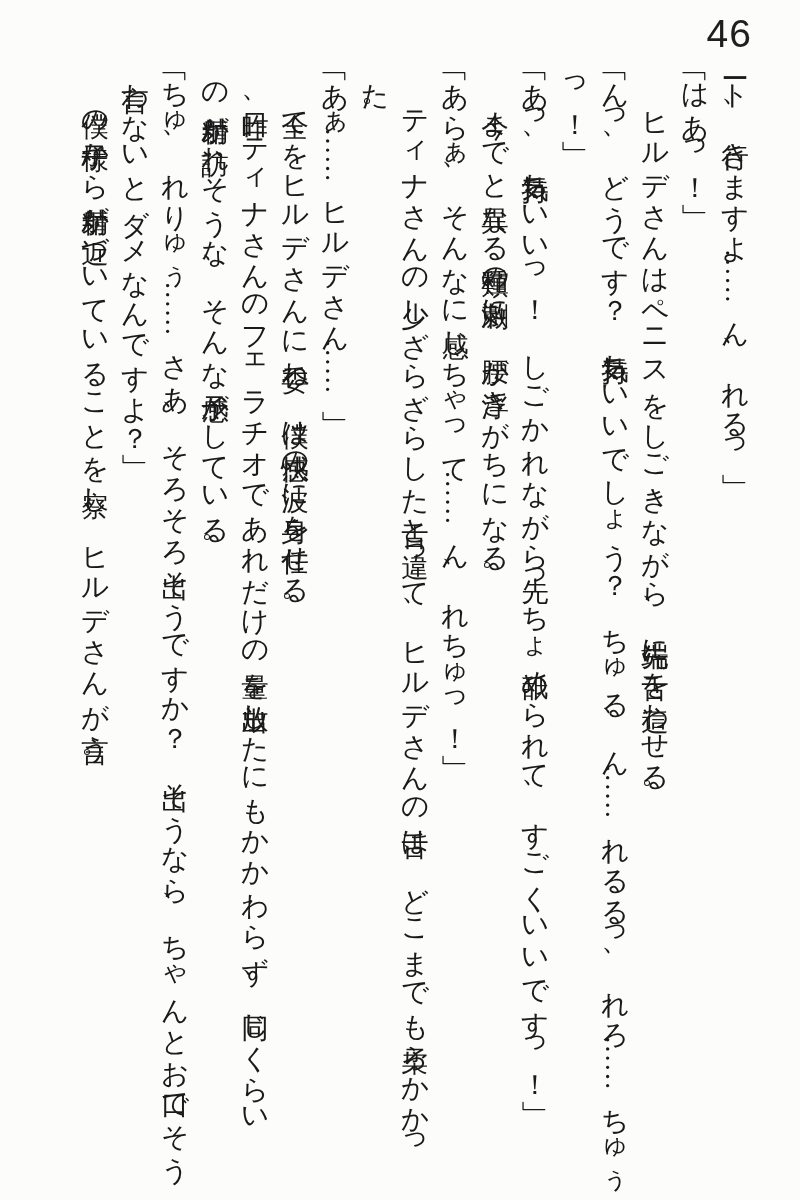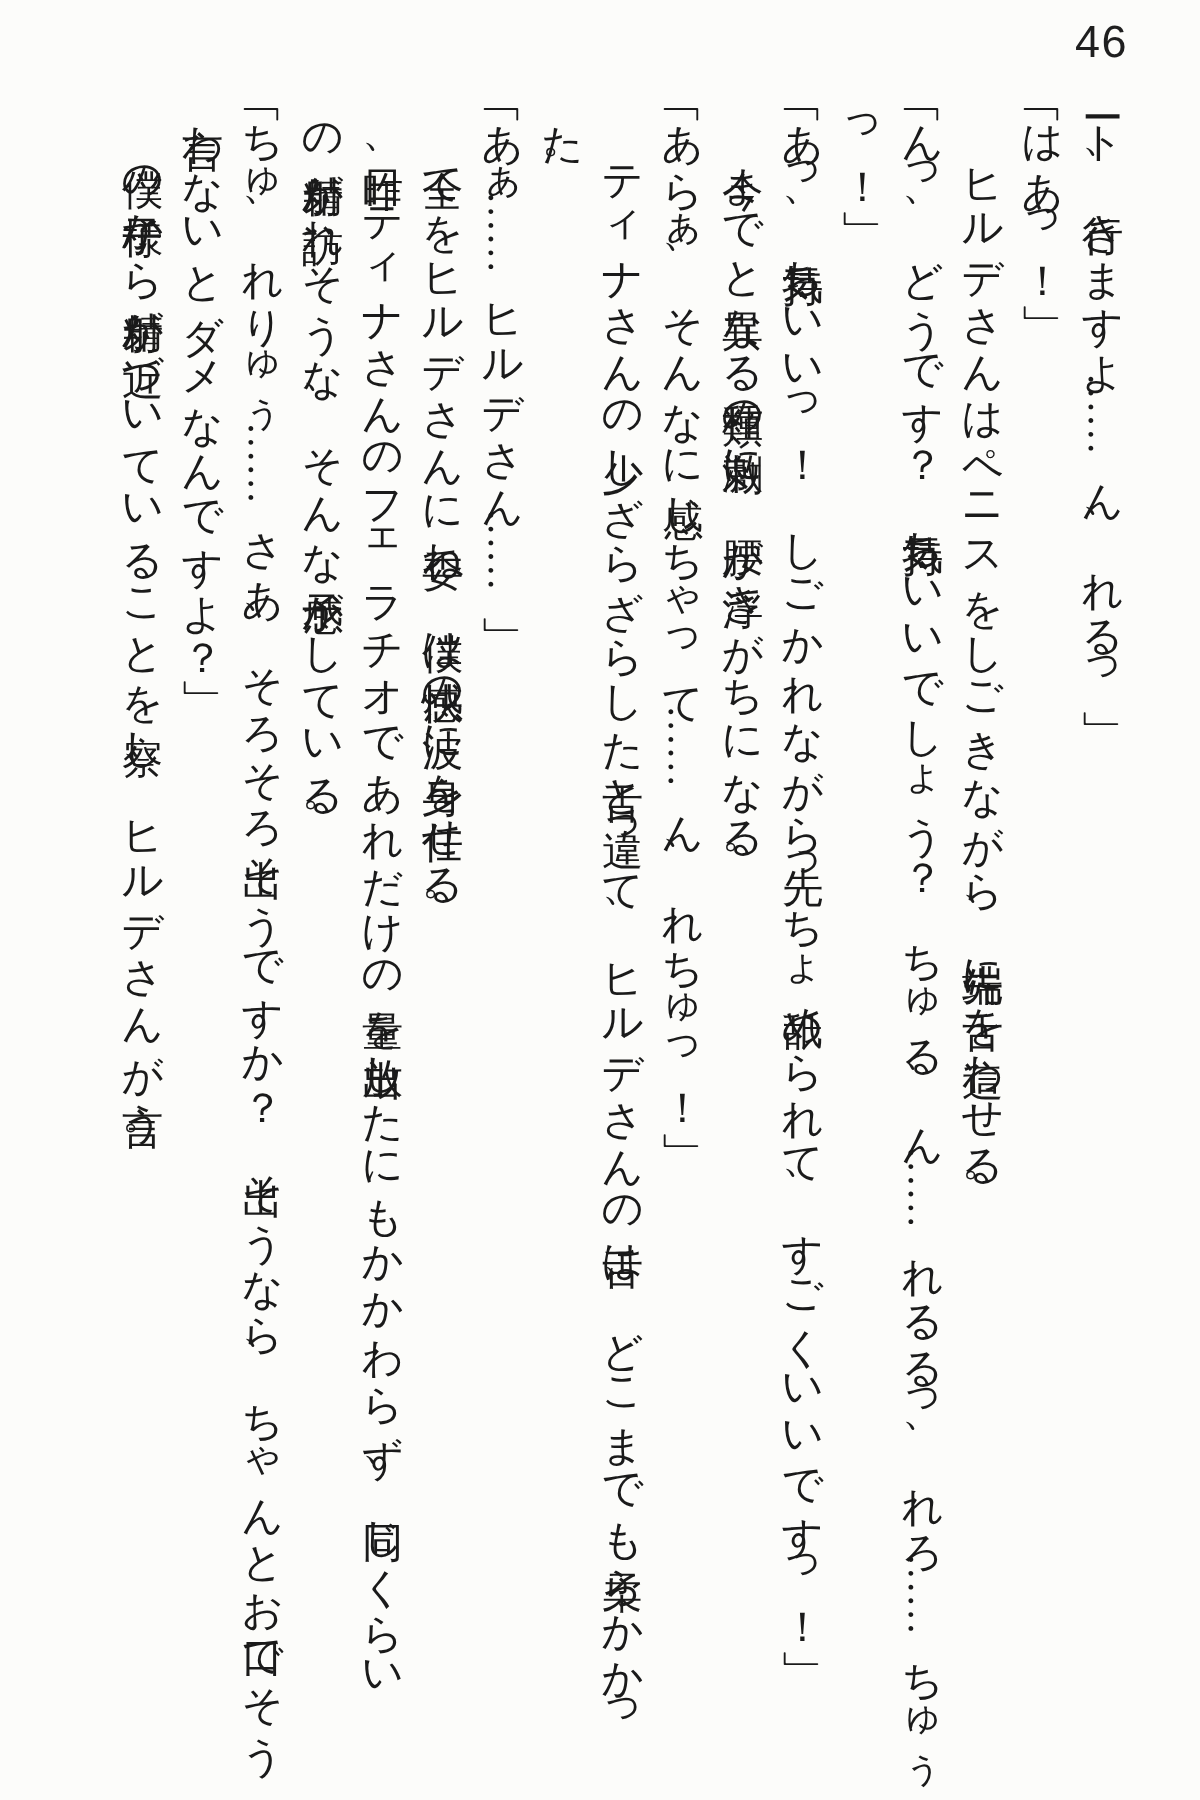--- a/index.html
+++ b/index.html
@@ -16,21 +16,21 @@
   }
   .page {
     position: absolute;
     inset: 0;
   }
   .page-number {
     position: absolute;
     top: 12px;
     right: 48px;
     font-family: "Liberation Sans", "DejaVu Sans", sans-serif;
-    font-size: 30px;
+    font-size: 39px;
     font-weight: 500;
     color: #1f1f1f;
     letter-spacing: 1px;
   }
   .text-area {
     position: absolute;
     top: 64px;
     right: 45px;
     width: 680px;
     height: 1100px;

